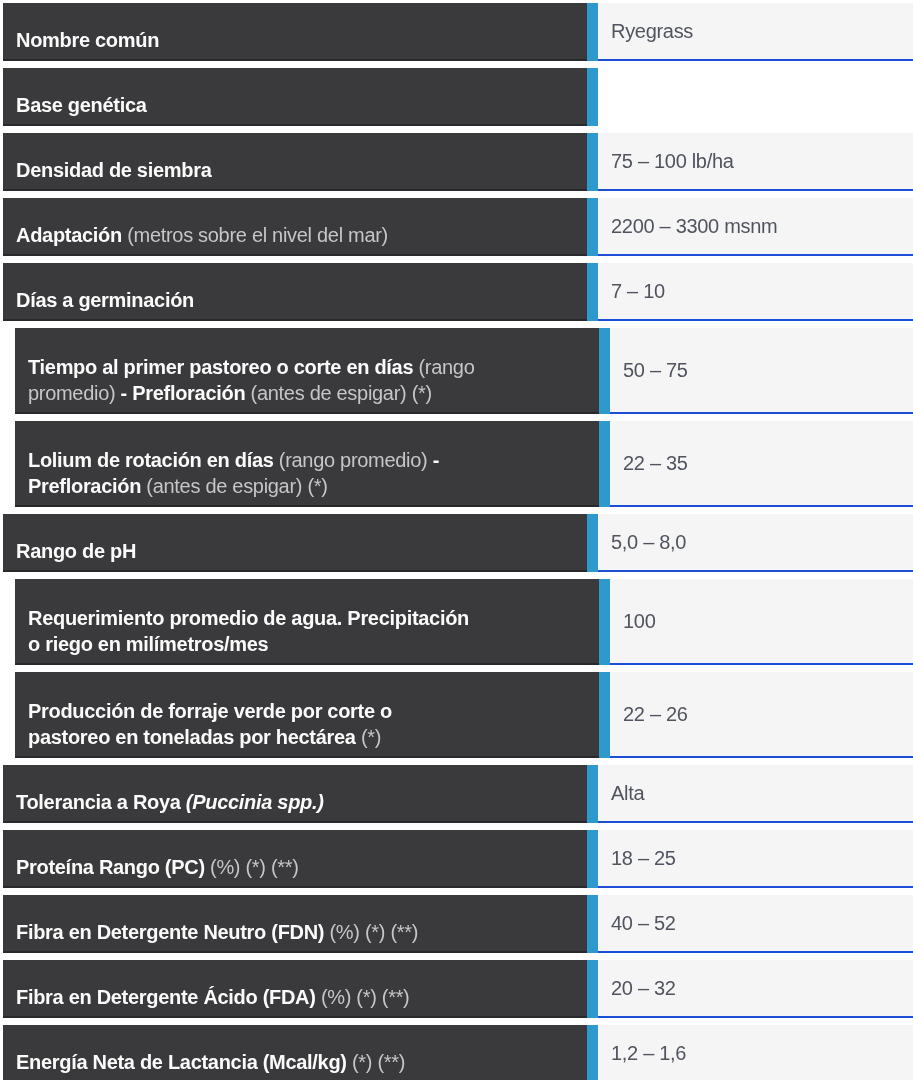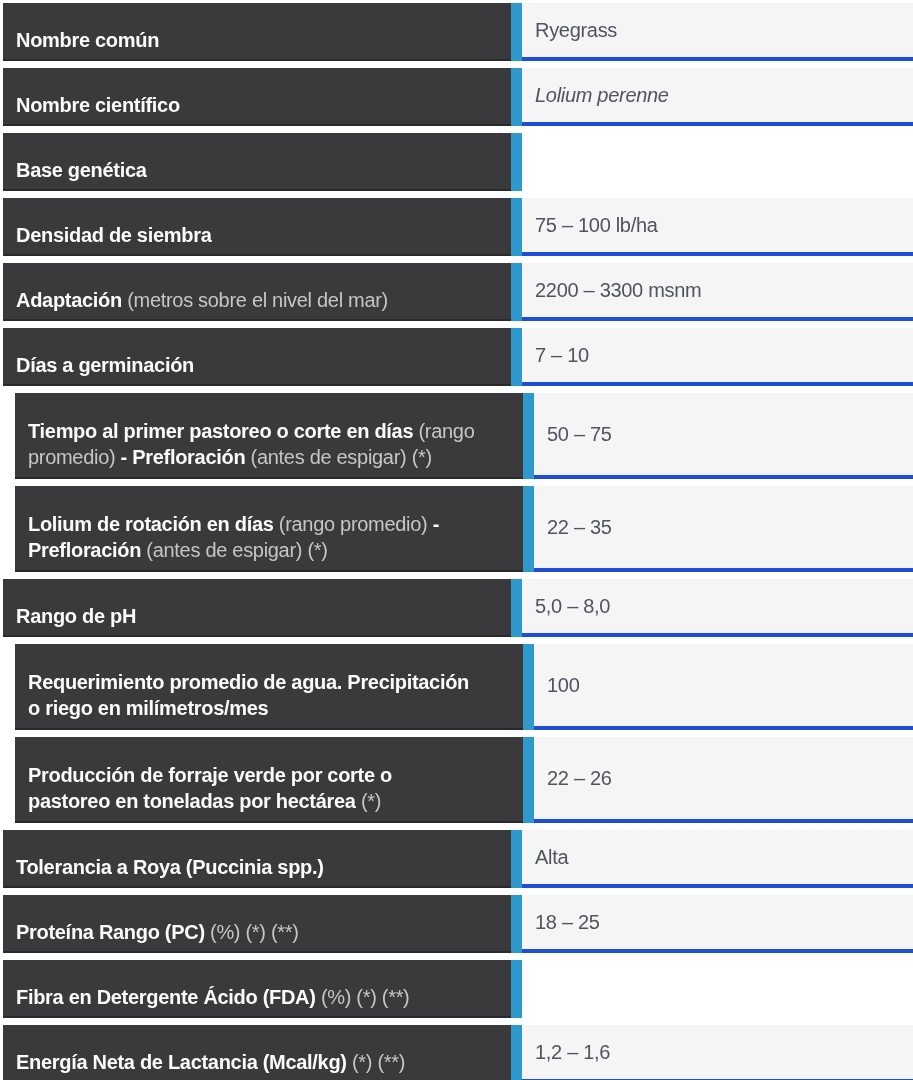--- a/index.html
+++ b/index.html
@@ -22,47 +22,47 @@
   .row {
     display: flex;
     align-items: stretch;
     min-height: 53px;
   }
   .row.tall {
     min-height: 86px;
     margin-left: 12px;
   }
   .label-cell {
-    width: 508px;
+    width: 584px;
     box-sizing: border-box;
     background: #3a3a3c;
     border-bottom: 2px solid #29292b;
     display: flex;
-    align-items: center;
+    align-items: flex-end;
     padding: 24px 16px 6px 13px;
   }
   .label-text {
     font-size: 20px;
     line-height: 26px;
     letter-spacing: -0.3px;
     color: #fbfbfb;
   }
   .seg-bold { font-weight: bold; color: #fbfbfb; }
   .seg-regular { font-weight: normal; color: #c6c6c8; }
-  .seg-bold-italic { font-weight: bold; color: #fbfbfb; }
+  .seg-bold-italic { font-weight: bold; font-style: italic; color: #fbfbfb; }
   .stripe {
     width: 11px;
     background: #2e99cd;
     flex: 0 0 11px;
   }
   .value-cell {
     flex: 1;
     box-sizing: border-box;
     background: #f5f5f6;
-    border-bottom: 4px solid #1d4ed8;
+    border-bottom: 2px solid #1d4ed8;
     display: flex;
     align-items: center;
     padding: 6px 14px 6px 13px;
   }
   .value-text {
     font-size: 20px;
     letter-spacing: -0.3px;
     color: #51545e;
   }
   .value-text.italic {
@@ -76,29 +76,20 @@
   <div class="row">
     <div class="label-cell">
       <div class="label-text"><span class="seg-bold">Nombre común</span></div>
     </div>
     <div class="stripe"></div>
     <div class="value-cell">
       <div class="value-text">Ryegrass</div>
     </div>
   </div>
 
-  <div class="row">
-    <div class="label-cell">
-      <div class="label-text"><span class="seg-bold">Nombre científico</span></div>
-    </div>
-    <div class="stripe"></div>
-    <div class="value-cell">
-      <div class="value-text italic">Lolium perenne</div>
-    </div>
-  </div>
 
   <div class="row">
     <div class="label-cell">
       <div class="label-text"><span class="seg-bold">Base genética</span></div>
     </div>
     <div class="stripe"></div>
   </div>
 
   <div class="row">
     <div class="label-cell">
@@ -193,26 +184,38 @@
   <div class="row">
     <div class="label-cell">
       <div class="label-text"><span class="seg-bold">Proteína Rango (PC) </span><span class="seg-regular">(%) (*) (**)</span></div>
     </div>
     <div class="stripe"></div>
     <div class="value-cell">
       <div class="value-text">18 – 25</div>
     </div>
   </div>
 
+  <div class="row">
+    <div class="label-cell">
+      <div class="label-text"><span class="seg-bold">Fibra en Detergente Neutro (FDN) </span><span class="seg-regular">(%) (*) (**)</span></div>
+    </div>
+    <div class="stripe"></div>
+    <div class="value-cell">
+      <div class="value-text">40 – 52</div>
+    </div>
+  </div>
 
   <div class="row">
     <div class="label-cell">
       <div class="label-text"><span class="seg-bold">Fibra en Detergente Ácido (FDA) </span><span class="seg-regular">(%) (*) (**)</span></div>
     </div>
     <div class="stripe"></div>
+    <div class="value-cell">
+      <div class="value-text">20 – 32</div>
+    </div>
   </div>
 
   <div class="row">
     <div class="label-cell">
       <div class="label-text"><span class="seg-bold">Energía Neta de Lactancia (Mcal/kg) </span><span class="seg-regular">(*) (**)</span></div>
     </div>
     <div class="stripe"></div>
     <div class="value-cell">
       <div class="value-text">1,2 – 1,6</div>
     </div>

